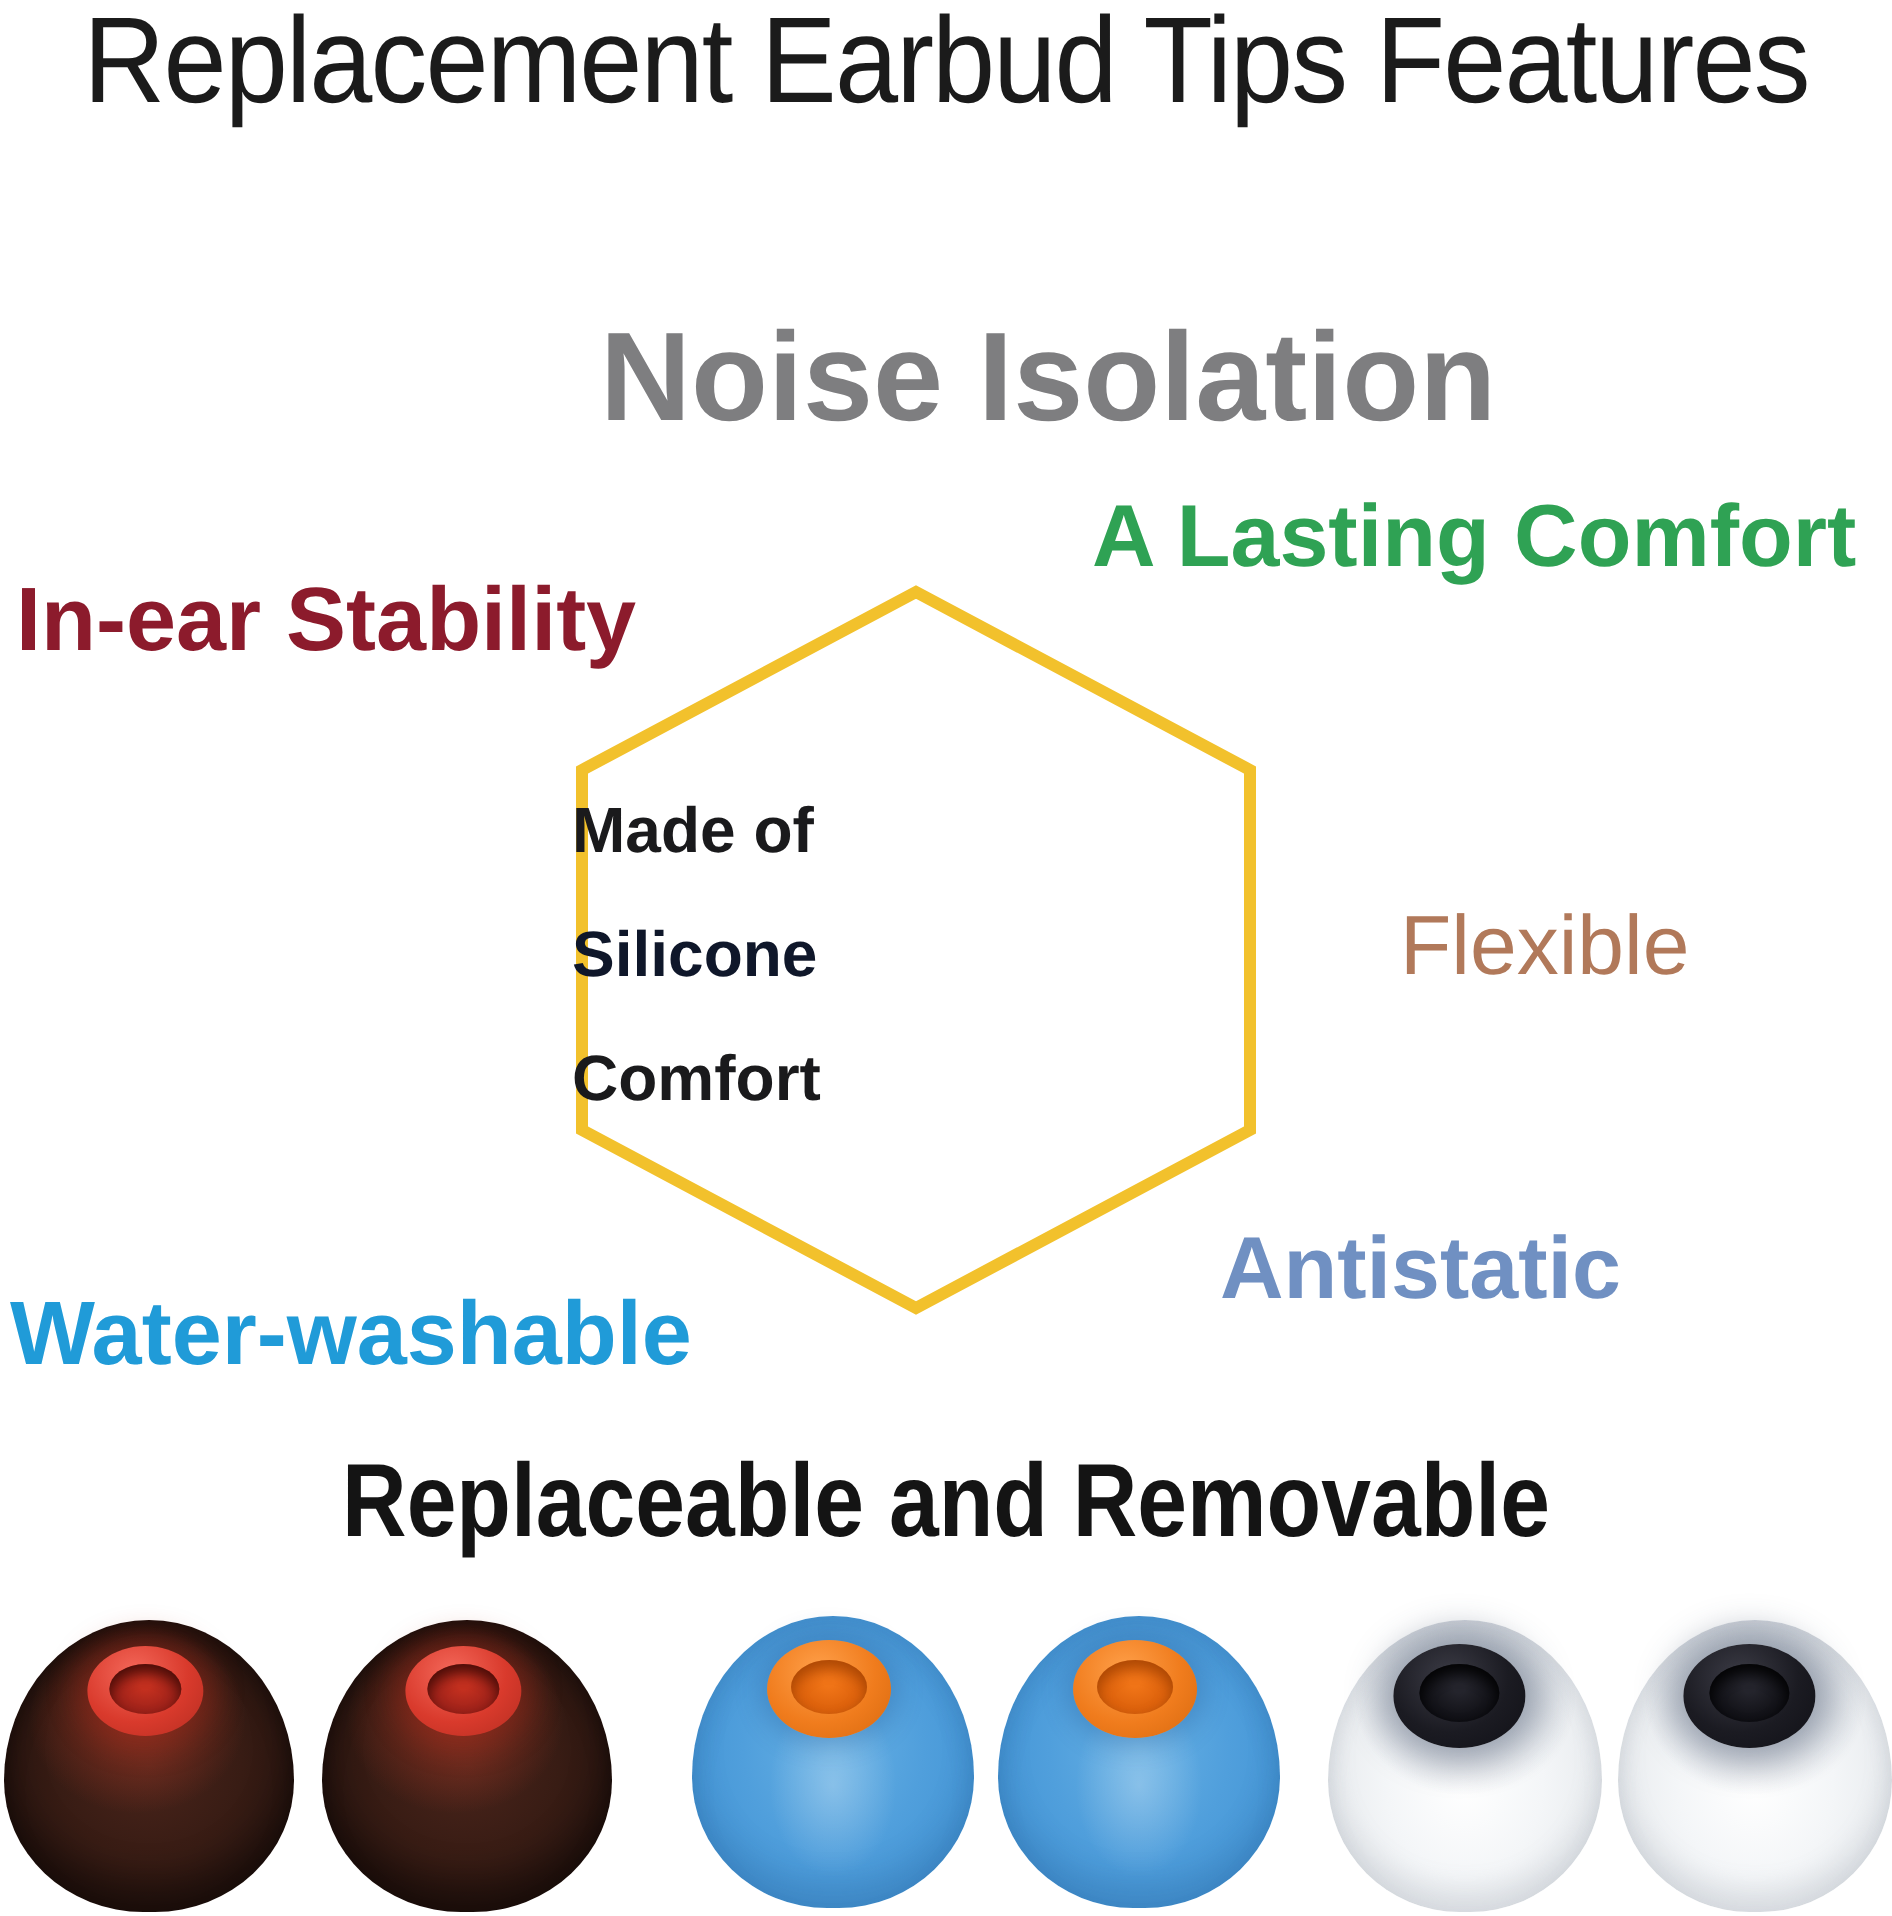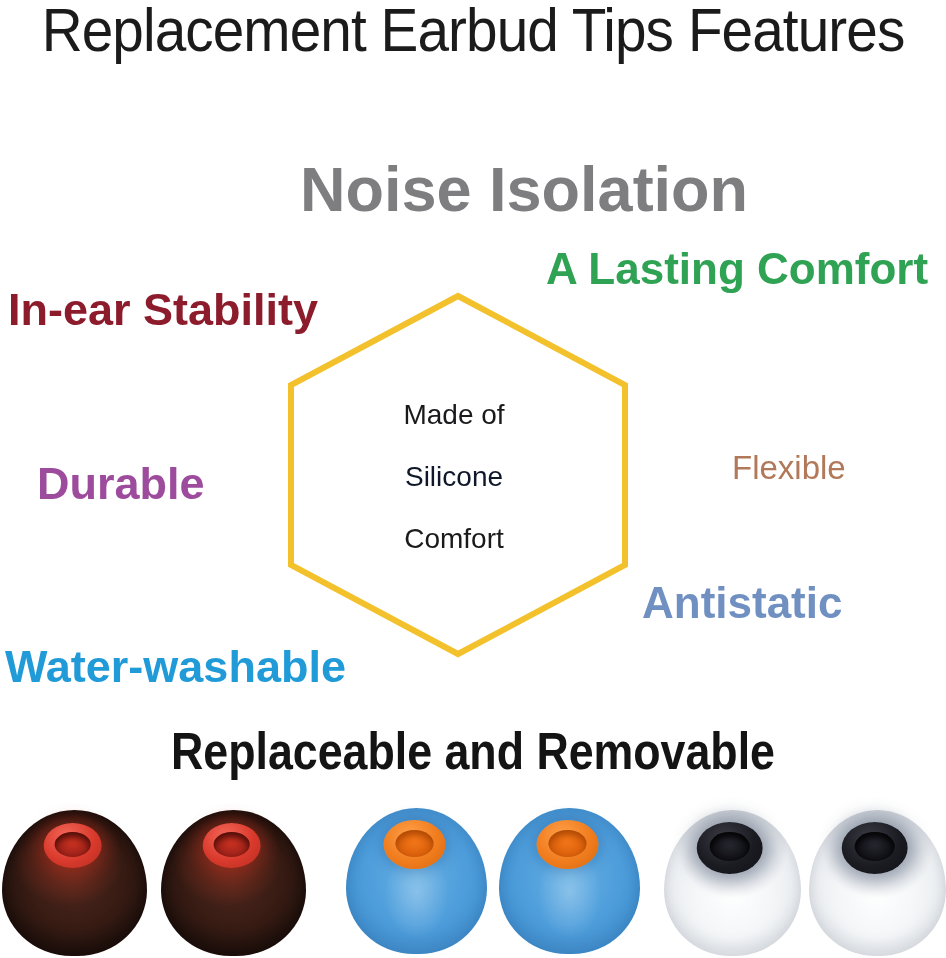--- a/index.html
+++ b/index.html
@@ -19,29 +19,29 @@
     line-height:1.0; letter-spacing:-1px;
     transform:scaleX(0.93); transform-origin:center;
   }
 
   
   .feature { position:absolute; white-space:nowrap; line-height:1.05; }
   .f-noise      { left:300px; top:156px; font-size:63px; font-weight:600; color:#7e7e80; }
   .f-comfort    { left:546px; top:246px; font-size:44px; font-weight:700; color:#2fa254; }
   .f-stability  { left:8px;   top:286px; font-size:45px; font-weight:700; color:#8c1b2c; }
   .f-durable    { left:37px;  top:460px; font-size:45px; font-weight:700; color:#9d4b9d; }
-  .f-flexible   { left:732px; top:451px; font-size:33px; font-weight:500; color:#b1795a; }
+  .f-flexible   { left:700px; top:451px; font-size:42px; font-weight:500; color:#b1795a; }
   .f-water      { left:5px;   top:643px; font-size:45px; font-weight:700; color:#209bd8; }
-  .f-antistatic { left:610px; top:580px; font-size:44px; font-weight:600; color:#7090c2;margin-left:32px; }
+  .f-antistatic { left:610px; top:612px; font-size:44px; font-weight:600; color:#7090c2; }
 
   
   .hex-svg { position:absolute; left:286px; top:291px; }
   .hex-text {
     position:absolute; left:286px; top:384px; width:336px;
-    text-align:center; line-height:62px; font-size:28px; font-weight:400;
+    text-align:left; line-height:62px; font-size:32px; font-weight:700;
   }
   .hex-line1, .hex-line3 { color:#1a1a1c; }
   .hex-line2 { color:#0f172a; }
 
   
   .footer-label {
     position:absolute; left:0; top:724px; width:946px;
     text-align:center; white-space:nowrap;
     font-size:52px; font-weight:700; color:#141414; line-height:1.05;
     transform:scaleX(0.86); transform-origin:center;
@@ -119,21 +119,20 @@
 </head>
 <body>
 
 <div class="canvas">
 
   <div class="title">Replacement Earbud Tips Features</div>
 
   <div class="feature f-noise">Noise Isolation</div>
   <div class="feature f-comfort">A Lasting Comfort</div>
   <div class="feature f-stability">In-ear Stability</div>
-  <div class="feature f-durable">Durable</div>
   <div class="feature f-flexible">Flexible</div>
   <div class="feature f-water">Water-washable</div>
   <div class="feature f-antistatic">Antistatic</div>
 
   <svg class="hex-svg" width="344" height="368" viewBox="0 0 344 368">
     <polygon points="172,5 339,94 339,274 172,363 5,274 5,94" fill="none" stroke="#F2C12C" stroke-width="6" stroke-linejoin="miter"></polygon>
   </svg>
 
   <div class="hex-text">
     <div class="hex-line1">Made of</div>

